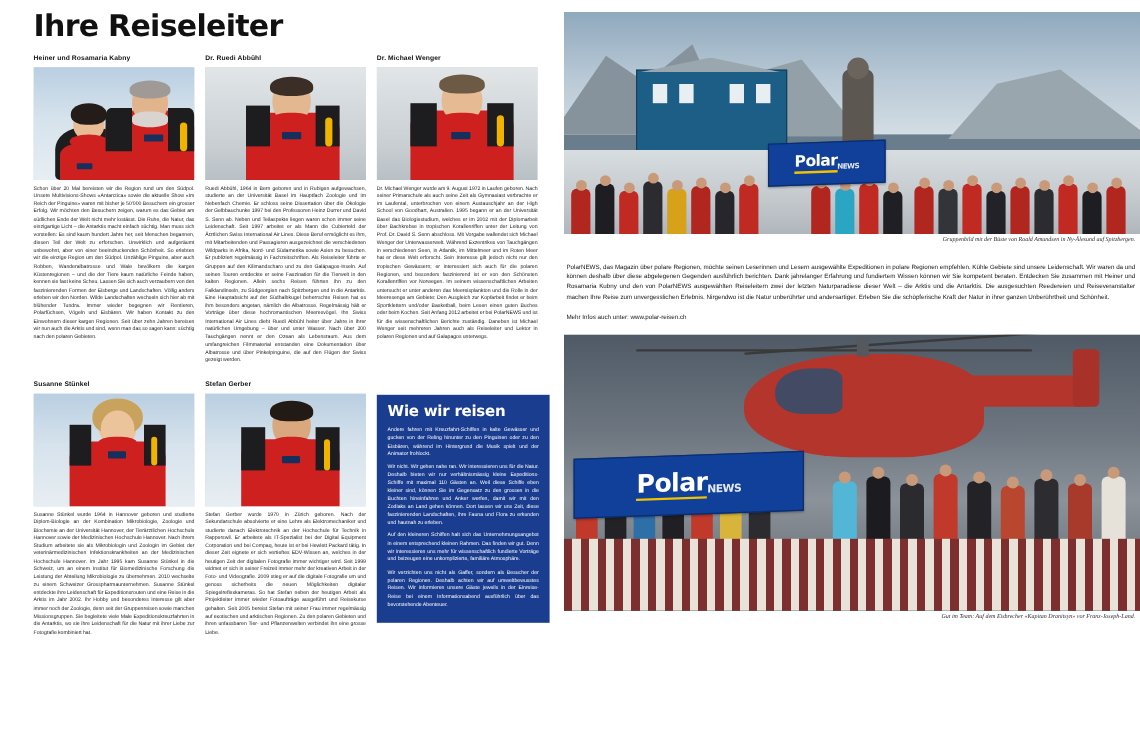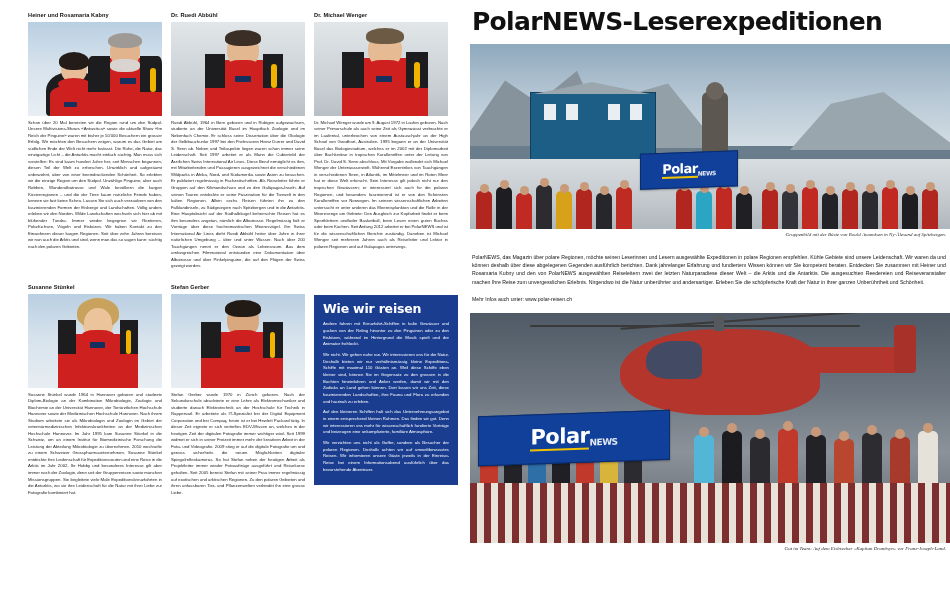--- a/index.html
+++ b/index.html
@@ -190,20 +190,21 @@
   .heli{position:absolute;background:#b4352c;border-radius:50% 40% 35% 45%;}
   .rotor{position:absolute;background:#3a3a3a;height:2px;border-radius:1px;}
 </style>
 </head>
 <body>
 
 <div class="spread">
 
   <div class="page-left">
 
+    <h1 class="main-title">Ihre Reiseleiter</h1>
 
     <div class="guides-row">
 
       <div class="guide">
         <div class="guide-name">Heiner und Rosamaria Kabny</div>
         <div class="photo">
           <div class="sky"></div>
 
           <div class="person" style="left:18px;bottom:0;width:56px;height:62px;">
             <div class="body" style="left:0;width:56px;height:44px;background:#1d1d1f;"></div>
@@ -309,21 +310,20 @@
         <p>Andere fahren mit Kreuzfahrt-Schiffen in kalte Gewässer und gucken von der Reling hinunter zu den Pinguinen oder zu den Eisbären, während im Hintergrund die Musik spielt und der Animator frohlockt.</p>
         <p>Wir nicht. Wir gehen nahe ran. Wir interessieren uns für die Natur. Deshalb bieten wir nur verhältnismässig kleine Expeditions-Schiffe mit maximal 110 Gästen an. Weil diese Schiffe eben kleiner sind, können Sie im Gegensatz zu den grossen in die Buchten hineinfahren und Anker werfen, damit wir mit den Zodiaks an Land gehen können. Dort lassen wir uns Zeit, diese faszinierenden Landschaften, ihre Fauna und Flora zu erkunden und hautnah zu erleben.</p>
         <p>Auf den kleineren Schiffen halt sich das Unternehmungsangebot in einem entsprechend kleinen Rahmen. Das finden wir gut. Denn wir interessieren uns mehr für wissenschaftlich fundierte Vorträge und beizeugen eine unkomplizierte, familiäre Atmosphäre.</p>
         <p>Wir verzichten uns nicht als Gaffer, sondern als Besucher der polaren Regionen. Deshalb achten wir auf umweltbewusstes Reisen. Wir informieren unsere Gäste jeweils in der Einreise-Reise bei einem Informationsabend ausführlich über das bevorstehende Abenteuer.</p>
       </div>
     </div>
   </div>
 
   <div class="page-right">
 
-    <h1 class="right-title">PolarNEWS-Leserexpeditionen</h1>
 
     <div class="bigphoto">
       <div class="sky-arctic"></div>
 
       <div class="mountain" style="left:-10px;top:22px;width:150px;height:80px;background:#87939c;clip-path:polygon(0 100%,30% 18%,52% 46%,78% 6%,100% 100%);"></div>
       <div class="mountain" style="left:120px;top:34px;width:130px;height:70px;background:#93a0a8;clip-path:polygon(0 100%,26% 26%,60% 8%,100% 100%);"></div>
       <div class="mountain" style="right:-10px;top:40px;width:170px;height:66px;background:#9aa6ad;clip-path:polygon(0 100%,24% 30%,55% 12%,100% 100%);"></div>
 
       <div class="house" style="left:60px;top:48px;width:124px;height:70px;"></div>
       <div class="roof" style="left:56px;top:38px;width:132px;height:12px;clip-path:polygon(6% 100%,50% 0,94% 100%);"></div>

